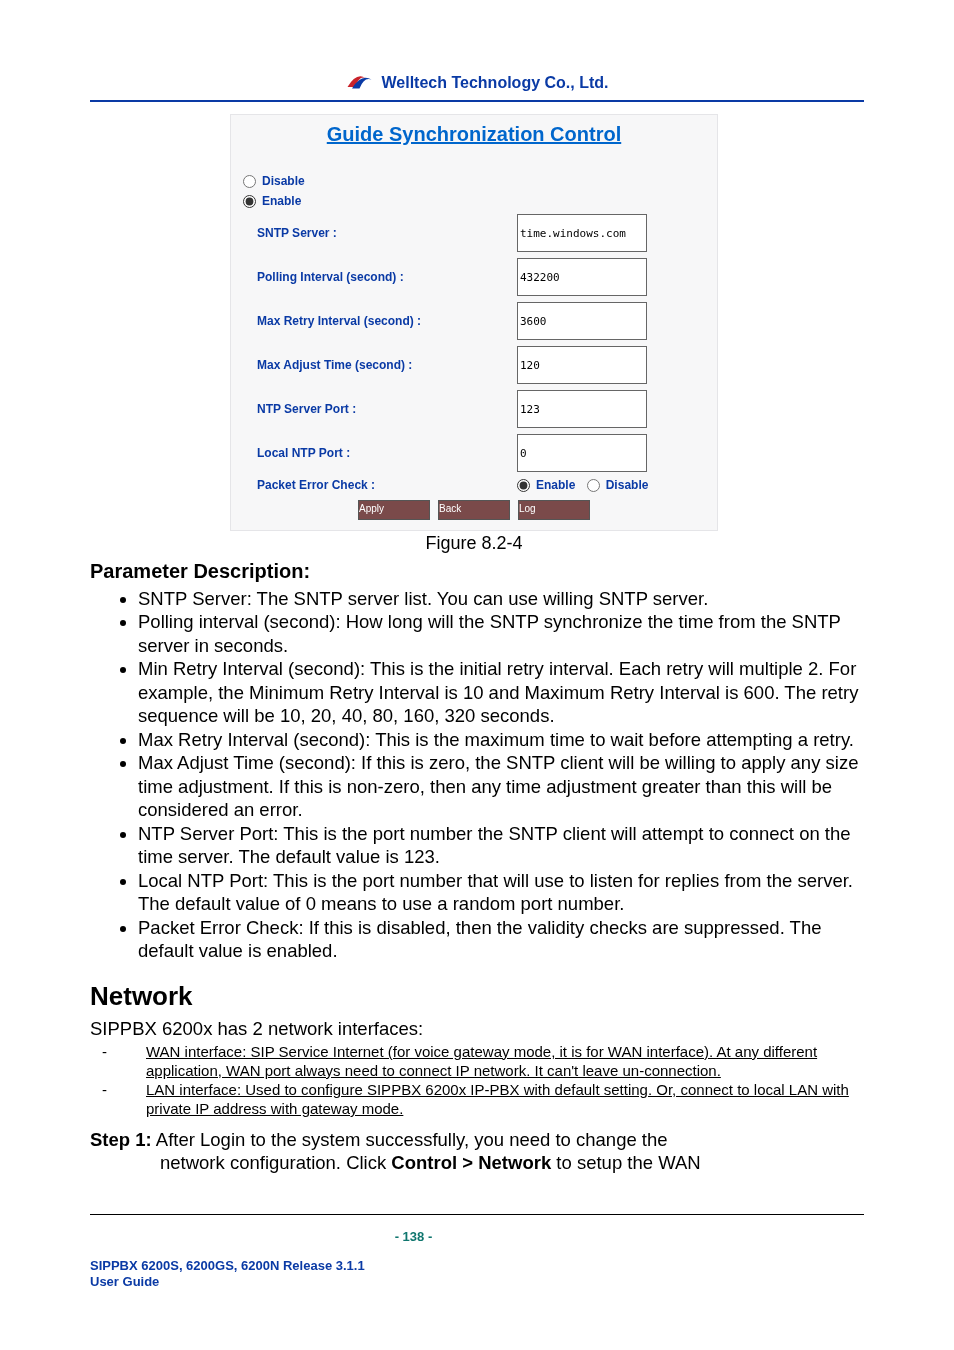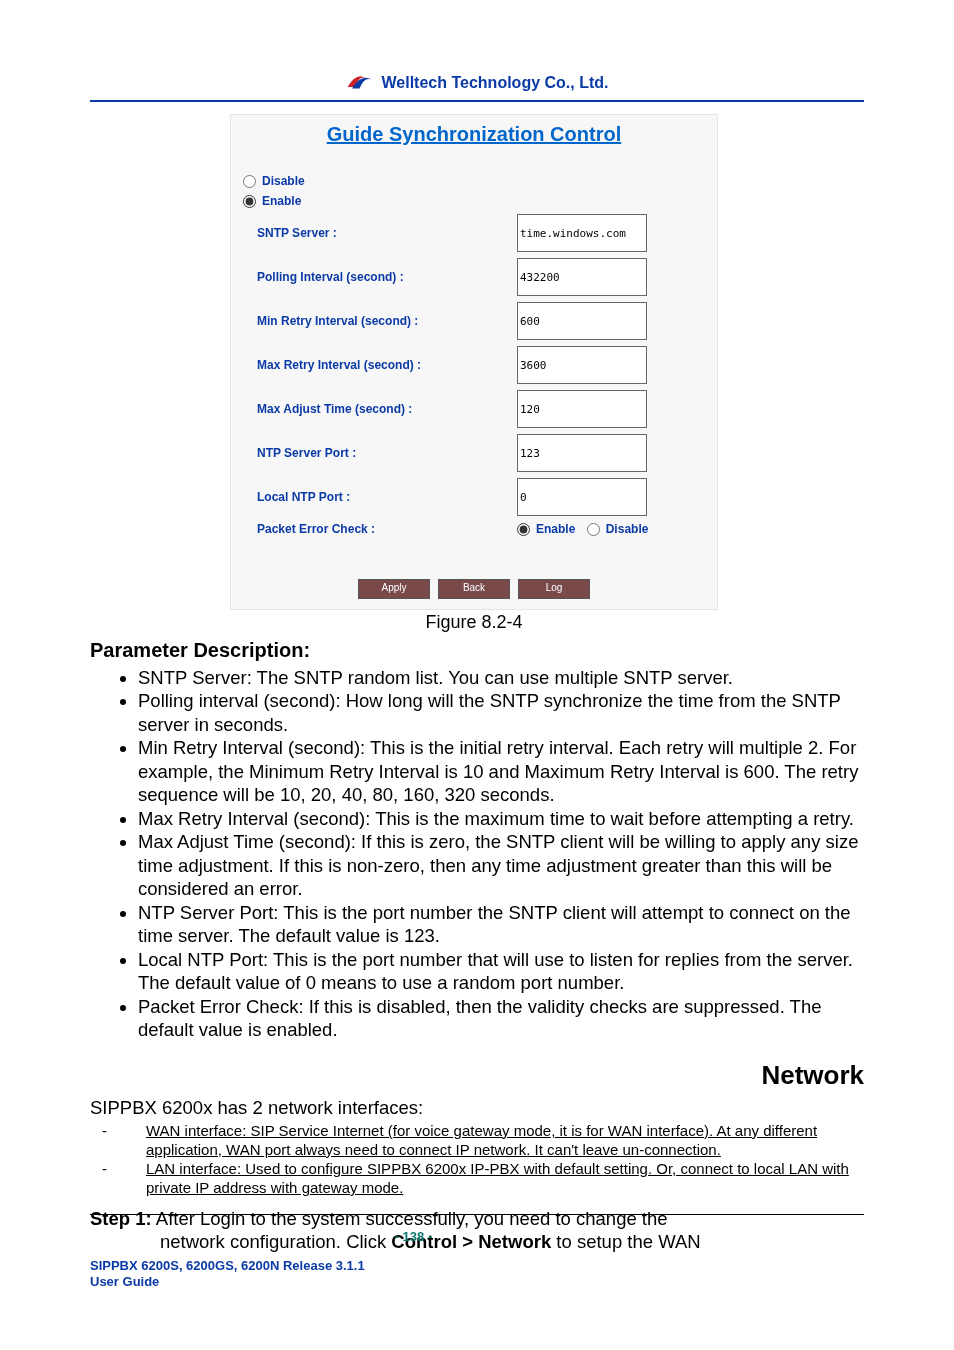--- a/index.html
+++ b/index.html
@@ -106,23 +106,21 @@
     justify-content: center;
     margin-top: 8px;
   }
   .fig-btn {
     background: #7a4a4a;
     color: #fff;
     font-size: 10px;
     border: 1px solid #555;
     width: 70px;
     height: 18px;
-    text-align: center;
     line-height: 16px;
-    margin-top: 35px;
   }
   .fig-caption {
     text-align: center;
     font-size: 18px;
     margin-top: 2px;
   }
   .section-heading {
     font-weight: bold;
     font-size: 20px;
     margin: 6px 0 4px 0;
@@ -134,21 +132,20 @@
   ul.bullets li {
     font-size: 18.5px;
     line-height: 1.27;
     margin-bottom: 0px;
     text-align: left;
   }
   h2.network {
     font-size: 26px;
     font-weight: bold;
     margin: 18px 0 6px 0;
-    text-align: right;
   }
   .plain-para {
     font-size: 18.5px;
     margin: 0 0 2px 0;
   }
   .dash-list {
     list-style: none;
     margin: 2px 0 10px 0;
     padding-left: 34px;
   }
@@ -230,24 +227,20 @@
 
       <div class="fig-row">
         <span class="fig-label">SNTP Server :</span>
         <input class="fig-input" value="time.windows.com" style="">
       </div>
       <div class="fig-row">
         <span class="fig-label">Polling Interval (second) :</span>
         <input class="fig-input" value="432200" style="">
       </div>
       <div class="fig-row">
-        <span class="fig-label">Min Retry Interval (second) :</span>
-        <input class="fig-input" value="600" style="">
-      </div>
-      <div class="fig-row">
         <span class="fig-label">Max Retry Interval (second) :</span>
         <input class="fig-input" value="3600" style="">
       </div>
       <div class="fig-row">
         <span class="fig-label">Max Adjust Time (second) :</span>
         <input class="fig-input" value="120" style="">
       </div>
       <div class="fig-row">
         <span class="fig-label">NTP Server Port :</span>
         <input class="fig-input" value="123" style="">
@@ -271,21 +264,21 @@
         <div class="fig-btn">Apply</div>
         <div class="fig-btn">Back</div>
         <div class="fig-btn">Log</div>
       </div>
     </div>
     <div class="fig-caption">Figure 8.2-4</div>
   </div>
 
   <div class="section-heading">Parameter Description:</div>
   <ul class="bullets">
-    <li>SNTP Server: The SNTP random list. You can use multiple SNTP server.</li>
+    <li>SNTP Server: The SNTP server list. You can use willing SNTP server.</li>
     <li>Polling interval (second): How long will the SNTP synchronize the time from the SNTP server in seconds.</li>
     <li>Min Retry Interval (second): This is the initial retry interval. Each retry will multiple 2. For example, the Minimum Retry Interval is 10 and Maximum Retry Interval is 600. The retry sequence will be 10, 20, 40, 80, 160, 320 seconds.</li>
     <li>Max Retry Interval (second): This is the maximum time to wait before attempting a retry.</li>
     <li>Max Adjust Time (second): If this is zero, the SNTP client will be willing to apply any size time adjustment. If this is non-zero, then any time adjustment greater than this will be considered an error.</li>
     <li>NTP Server Port: This is the port number the SNTP client will attempt to connect on the time server. The default value is 123.</li>
     <li>Local NTP Port: This is the port number that will use to listen for replies from the server. The default value of 0 means to use a random port number.</li>
     <li>Packet Error Check: If this is disabled, then the validity checks are suppressed. The default value is enabled.</li>
   </ul>
 
   <h2 class="network">Network</h2>

